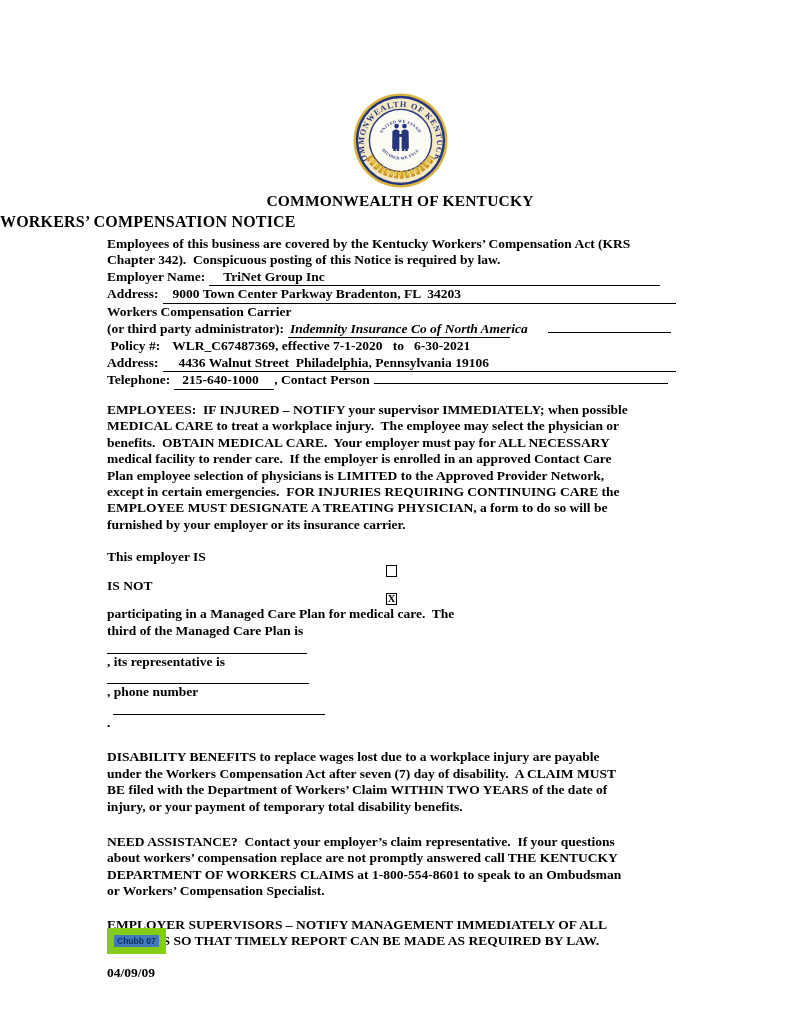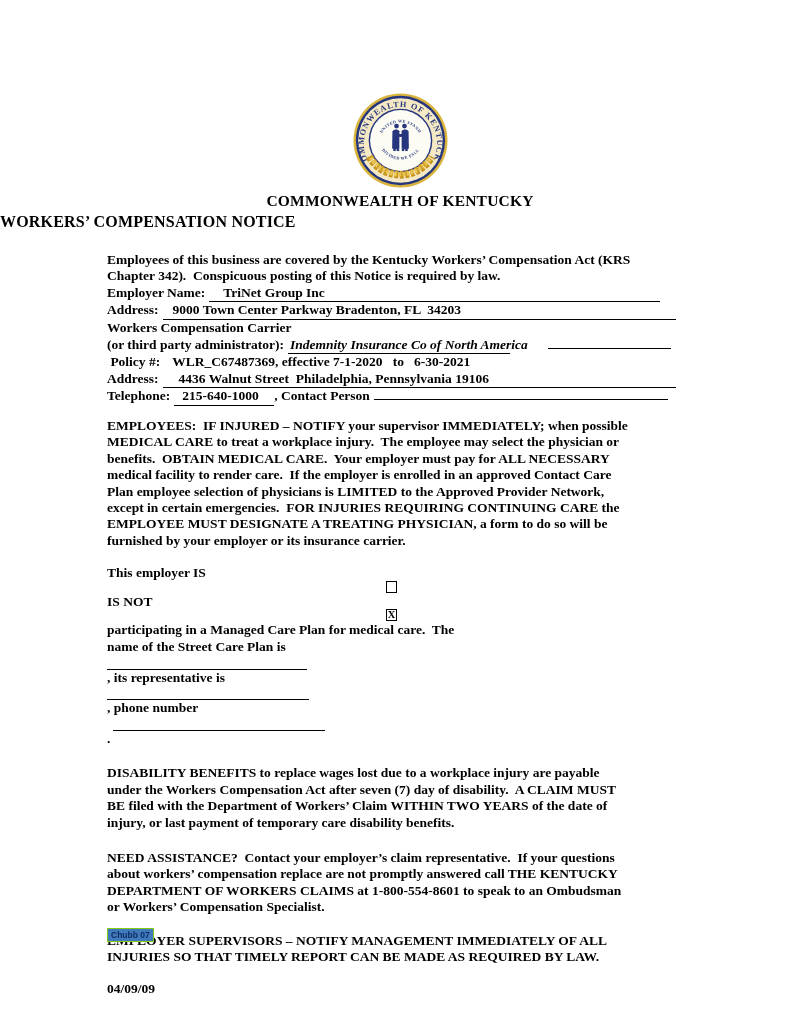--- a/index.html
+++ b/index.html
@@ -11,21 +11,21 @@
     font-weight:bold;
     color:#000;
     overflow:hidden;
   }
   .seal { display:block; margin:93px auto 0; width:95px; height:95px; }
   .title1 { text-align:center; font-size:15.5px; line-height:19px; margin-top:3px; letter-spacing:.2px; }
   .title2 { text-align:left; font-size:16px; line-height:23px; letter-spacing:.2px; }
   .content { margin:0 124px 0 107px; }
   .para { font-size:13.5px; }
   .pline { white-space:pre; line-height:16.4px; }
-  .intro { margin-top:19px; }
+  .intro { margin-top:3px; }
   .formblock { margin-top:0; font-size:13.5px; }
   .fline { display:flex; align-items:baseline; white-space:pre; line-height:16.6px; }
   .lbl { flex:none; }
   .ufill { flex:1 1 auto; border-bottom:1.6px solid #000; margin-left:4px; }
   .useg { flex:none; border-bottom:1.6px solid #000; margin-left:4px; }
   .val-pad14 { padding-left:14px; }
   .val-pad10 { padding-left:10px; }
   .val-pad2  { padding-left:2px; }
   .val-pad16 { padding-left:16px; }
   .val-pad8  { padding-left:8px; }
@@ -49,21 +49,21 @@
   .w200 { width:200px; }
   .w202 { width:202px; }
   .w212 { width:212px; }
   .disability { margin-top:18px; }
   .assistance { margin-top:19px; }
   .supervisors { margin-top:17px; }
   .datestamp { margin-top:16px; font-size:13.5px; line-height:16px; }
   .chubb {
     position:absolute; left:107px; top:928px;
     background:#4279bc; color:#0c2f63;
-    border:1px solid #84cc16;
+    border:7px solid #84cc16;
     font-family:"Liberation Sans","DejaVu Sans",sans-serif;
     font-weight:bold; font-size:8.5px; line-height:10px;
     padding:1px 3px;
   }
 </style>
 </head>
 <body>
 
 <div class="page">
 
@@ -159,37 +159,37 @@
 
     <div class="managed">
       <div class="mline">
         <span>This employer IS</span>
         <span class="cb"></span>
         <span>IS NOT</span>
         <span class="cb">X</span>
         <span>participating in a Managed Care Plan for medical care.  The</span>
       </div>
       <div class="mline">
-        <span>name of the Street Care Plan is</span>
+        <span>third of the Managed Care Plan is</span>
         <span class="blank w200"></span>
         <span>, its representative is</span>
       </div>
       <div class="mline">
         <span class="blank w202"></span>
         <span>, phone number</span>
         <span class="blank w212" style="margin-left:6px;"></span>
         <span>.</span>
       </div>
     </div>
 
     <div class="para disability">
       <div class="pline">DISABILITY BENEFITS to replace wages lost due to a workplace injury are payable</div>
       <div class="pline">under the Workers Compensation Act after seven (7) day of disability.  A CLAIM MUST</div>
       <div class="pline">BE filed with the Department of Workers’ Claim WITHIN TWO YEARS of the date of</div>
-      <div class="pline">injury, or last payment of temporary care disability benefits.</div>
+      <div class="pline">injury, or your payment of temporary total disability benefits.</div>
     </div>
 
     <div class="para assistance">
       <div class="pline">NEED ASSISTANCE?  Contact your employer’s claim representative.  If your questions</div>
       <div class="pline">about workers’ compensation replace are not promptly answered call THE KENTUCKY</div>
       <div class="pline">DEPARTMENT OF WORKERS CLAIMS at 1-800-554-8601 to speak to an Ombudsman</div>
       <div class="pline">or Workers’ Compensation Specialist.</div>
     </div>
 
     <div class="para supervisors">

